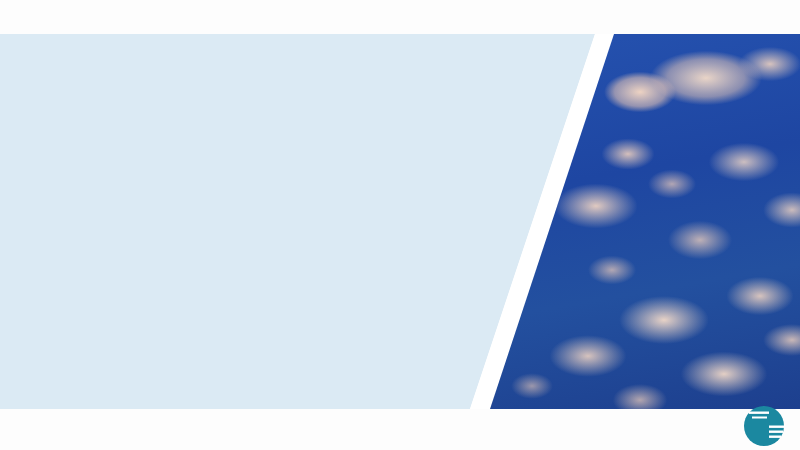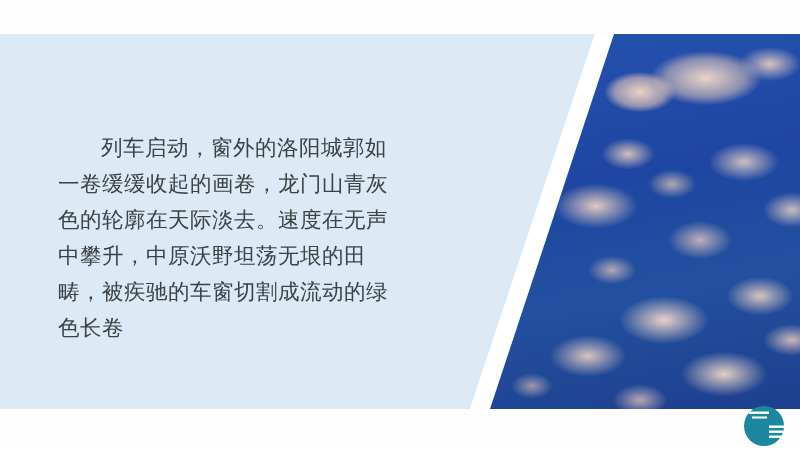--- a/index.html
+++ b/index.html
@@ -115,23 +115,20 @@
 <div id="slide">
 
   <div id="blue-panel"></div>
 
   <div id="diagonal-gap"></div>
 
   <div id="photo">
     <div id="photo-sky"></div>
   </div>
 
-  <div id="text-block">
-    <p id="body-text">列车启动，窗外的洛阳城郭如一卷缓缓收起的画卷，龙门山青灰色的轮廓在天际淡去。速度在无声中攀升，中原沃野坦荡无垠的田畴，被疾驰的车窗切割成流动的绿色长卷</p>
-  </div>
 
   <div id="logo-badge">
     <svg width="42" height="42" viewBox="0 0 42 42" aria-hidden="true">
       <path d="M21 1 A20 20 0 0 1 41 21 A20 20 0 0 1 21 41 A20 20 0 0 1 1 21 A20 20 0 0 1 21 1 Z" fill="#1b88a0"></path>
       <rect x="6" y="6.5" width="20" height="2.4" fill="#ffffff"></rect>
       <rect x="9" y="11.5" width="15" height="2.0" fill="#ffffff"></rect>
       <rect x="26" y="20.5" width="16" height="2.4" fill="#ffffff"></rect>
       <rect x="26" y="25.5" width="14" height="2.4" fill="#ffffff"></rect>
       <rect x="26" y="30.5" width="12" height="2.4" fill="#ffffff"></rect>
     </svg>

